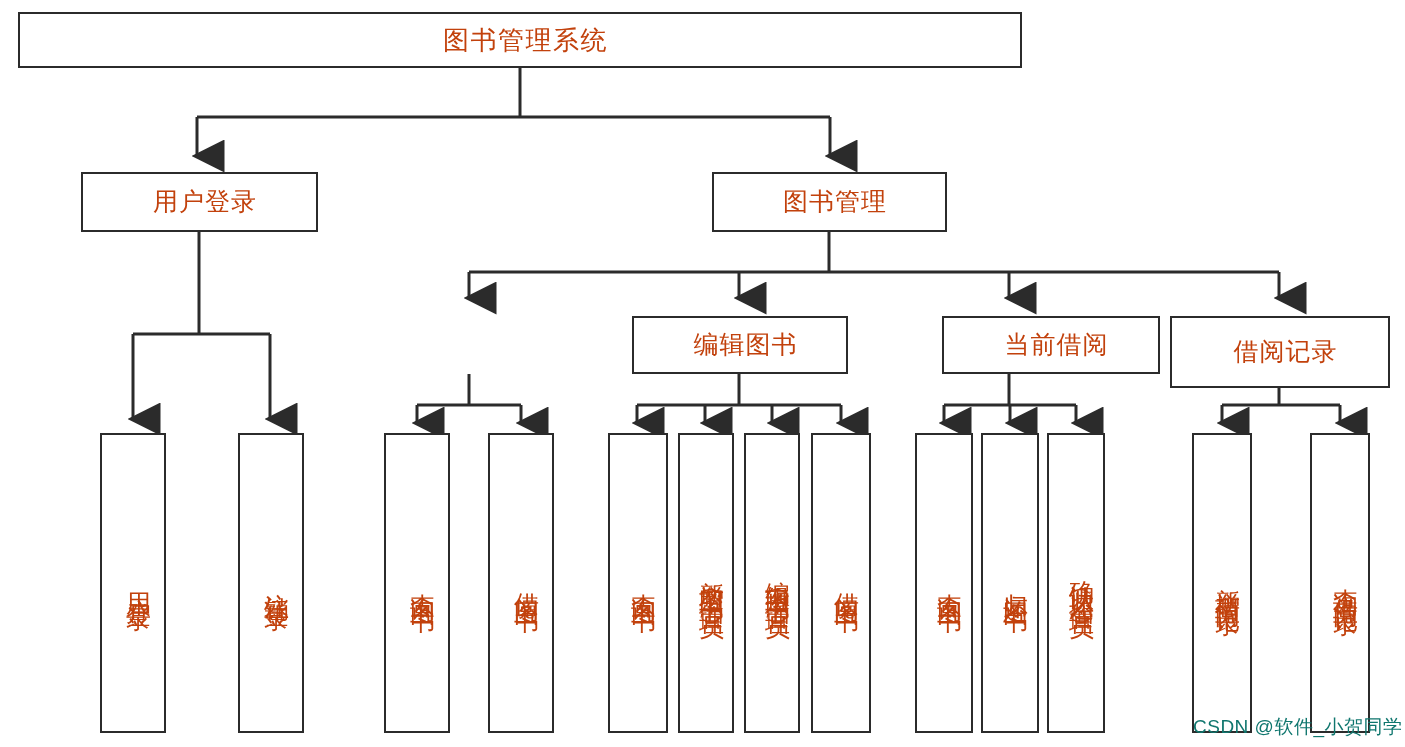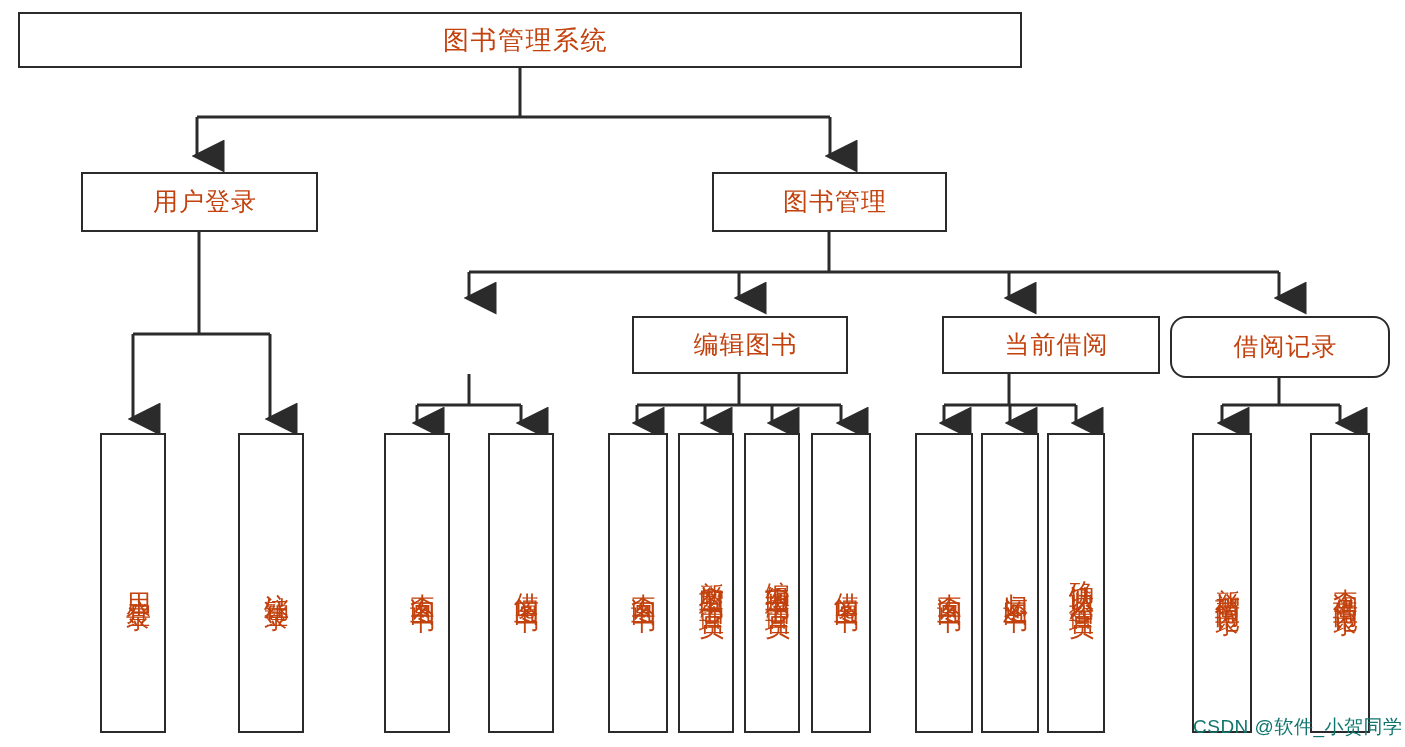--- a/index.html
+++ b/index.html
@@ -140,21 +140,21 @@
   <div class="node horizontal" style="left:712px; top:172px; width:235px; height:60px;">
     <span class="label">图书管理</span>
   </div>
 
   <div class="node horizontal" style="left:632px; top:316px; width:216px; height:58px;">
     <span class="label">编辑图书</span>
   </div>
   <div class="node horizontal" style="left:942px; top:316px; width:218px; height:58px;">
     <span class="label">当前借阅</span>
   </div>
-  <div class="node horizontal" style="left:1170px; top:316px; width:220px; height:62px;border-radius:16px;">
+  <div class="node horizontal" style="left:1170px; top:316px; width:220px; height:72px;">
     <span class="label">借阅记录</span>
   </div>
 
   <div class="node leaf" style="left:100px; top:433px; width:66px; height:300px;">
     <span class="label">用户登录</span>
   </div>
   <div class="node leaf" style="left:238px; top:433px; width:66px; height:300px;">
     <span class="label">注销登录</span>
   </div>
 

